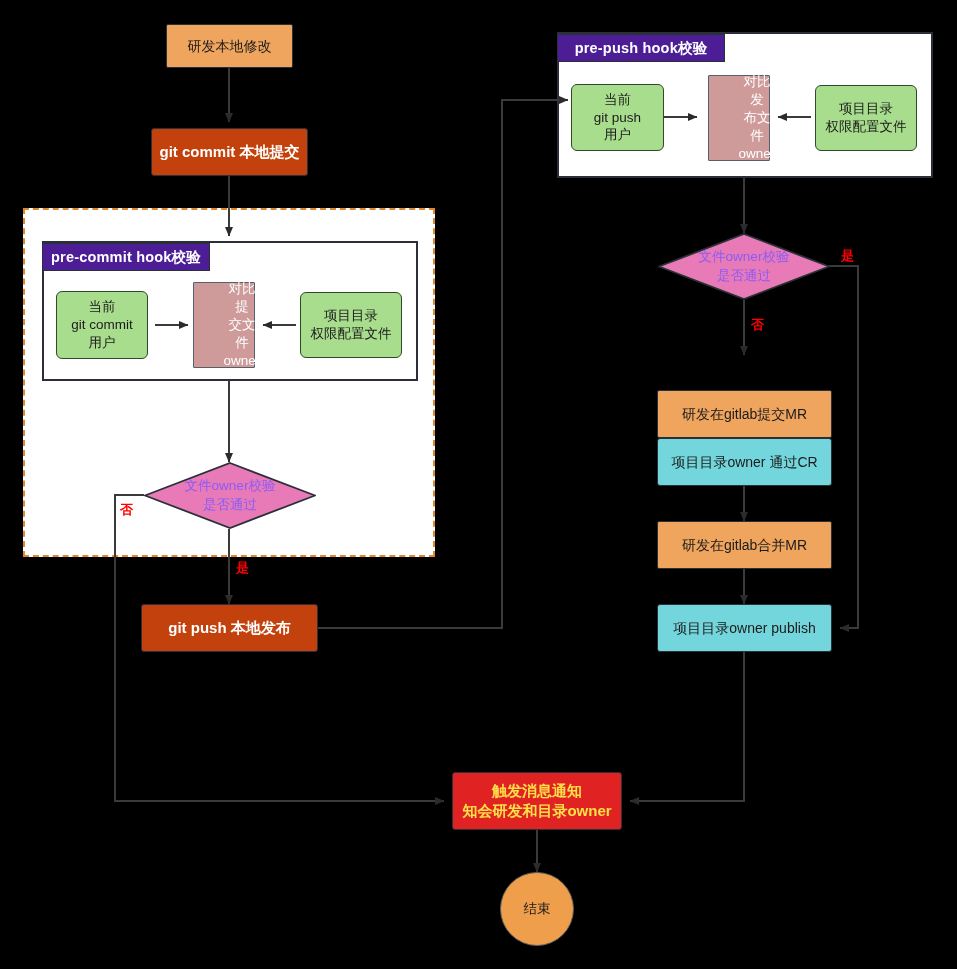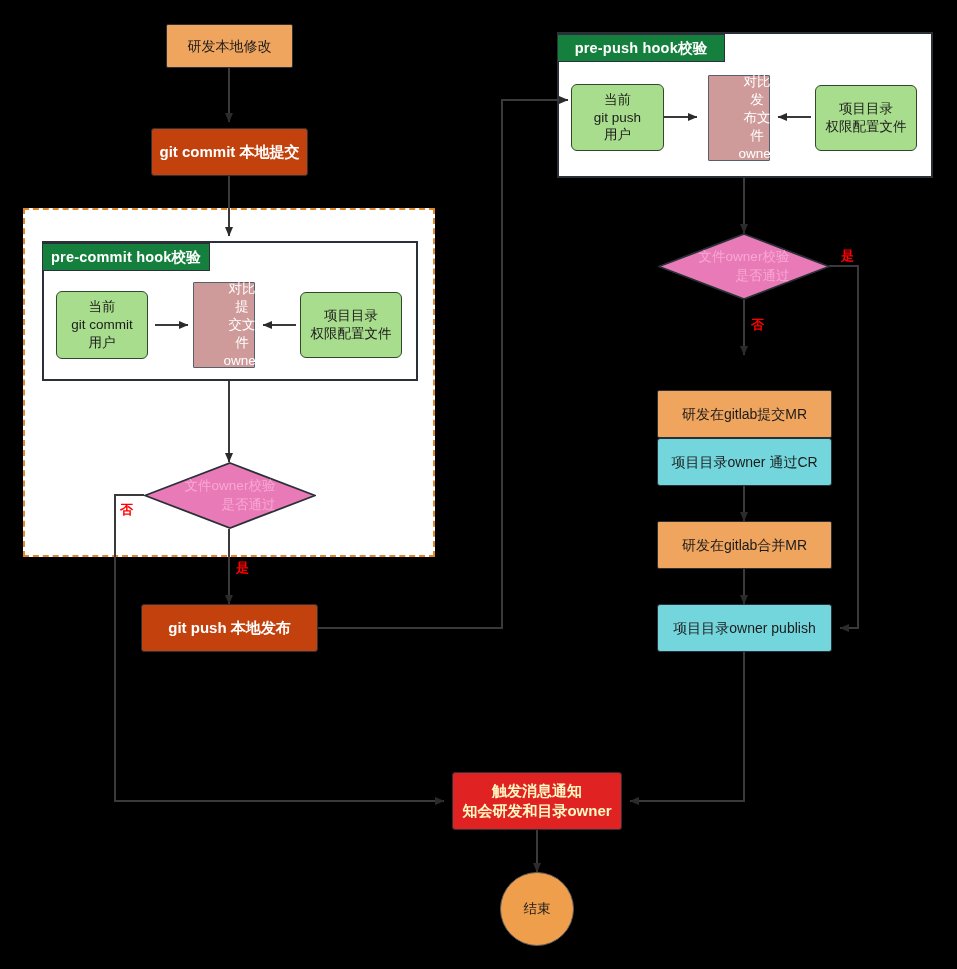--- a/index.html
+++ b/index.html
@@ -7,40 +7,40 @@
   #canvas{position:relative;width:957px;height:969px;background:#000;overflow:hidden;}
 
   
   .node{position:absolute;box-sizing:border-box;display:flex;align-items:center;
         justify-content:center;text-align:center;line-height:1.32;
         border:1.6px solid #262b33;color:#1b1b1b;}
   .node span{display:block;white-space:pre-line;}
 
   .n-orange{background:#f0a55e;border-color:#2b3038;font-size:14px;border-radius:2px;}
   .n-red{background:#c2410c;border-color:#2b3038;color:#fff;font-weight:bold;font-size:15px;border-radius:3px;}
-  .n-red2{background:#e02222;border-color:#2b3038;color:#fef9c3;font-weight:bold;font-size:15px;border-radius:3px;}
+  .n-red2{background:#e02222;border-color:#2b3038;color:#fde047;font-weight:bold;font-size:15px;border-radius:3px;}
   .n-green{background:#a8dd8d;border-color:#2f4a28;font-size:13.5px;border-radius:6px;}
   .n-rose{background:#cf9a9a;border-color:#55606b;color:#fff;font-size:13.5px;border-radius:1px;padding-left:36px;}
   .n-cyan{background:#73d6dc;border-color:#2b3038;font-size:14px;border-radius:3px;}
   .n-circle{background:#ef9f4c;border:1.6px solid #5b5b5b;border-radius:50%;font-size:13.5px;}
 
   
   .dashed-box{position:absolute;box-sizing:border-box;background:#fff;
               border:2.5px dashed #e0892c;}
   .plain-box{position:absolute;box-sizing:border-box;background:#fff;border:2px solid #2b3038;}
-  .hook-label{position:absolute;box-sizing:border-box;background:#15803d;color:#fff;
+  .hook-label{position:absolute;box-sizing:border-box;background:#4c1d95;color:#fff;
               border:1.5px solid #2b3038;font-weight:bold;font-size:14.5px;
               display:flex;align-items:center;justify-content:center;letter-spacing:.2px;}
 
   
   .diamond{position:absolute;}
   .diamond svg{position:absolute;left:0;top:0;}
   .diamond .dtext{position:absolute;left:0;top:0;width:100%;height:100%;
-     display:flex;align-items:center;justify-content:center;text-align:right;
-     font-size:13.5px;color:#f9a8d4;line-height:1.35;white-space:pre-line;pointer-events:none;}
+     display:flex;align-items:center;justify-content:center;text-align:center;
+     font-size:13.5px;color:#8b5cf6;line-height:1.35;white-space:pre-line;pointer-events:none;}
 
   
   .elabel{position:absolute;color:#ff0000;font-weight:bold;font-size:13px;}
 
   #wires{position:absolute;left:0;top:0;width:957px;height:969px;pointer-events:none;}
   .w{stroke:#3a3a3a;stroke-width:2;fill:none;}
 </style>
 </head>
 <body>
 

